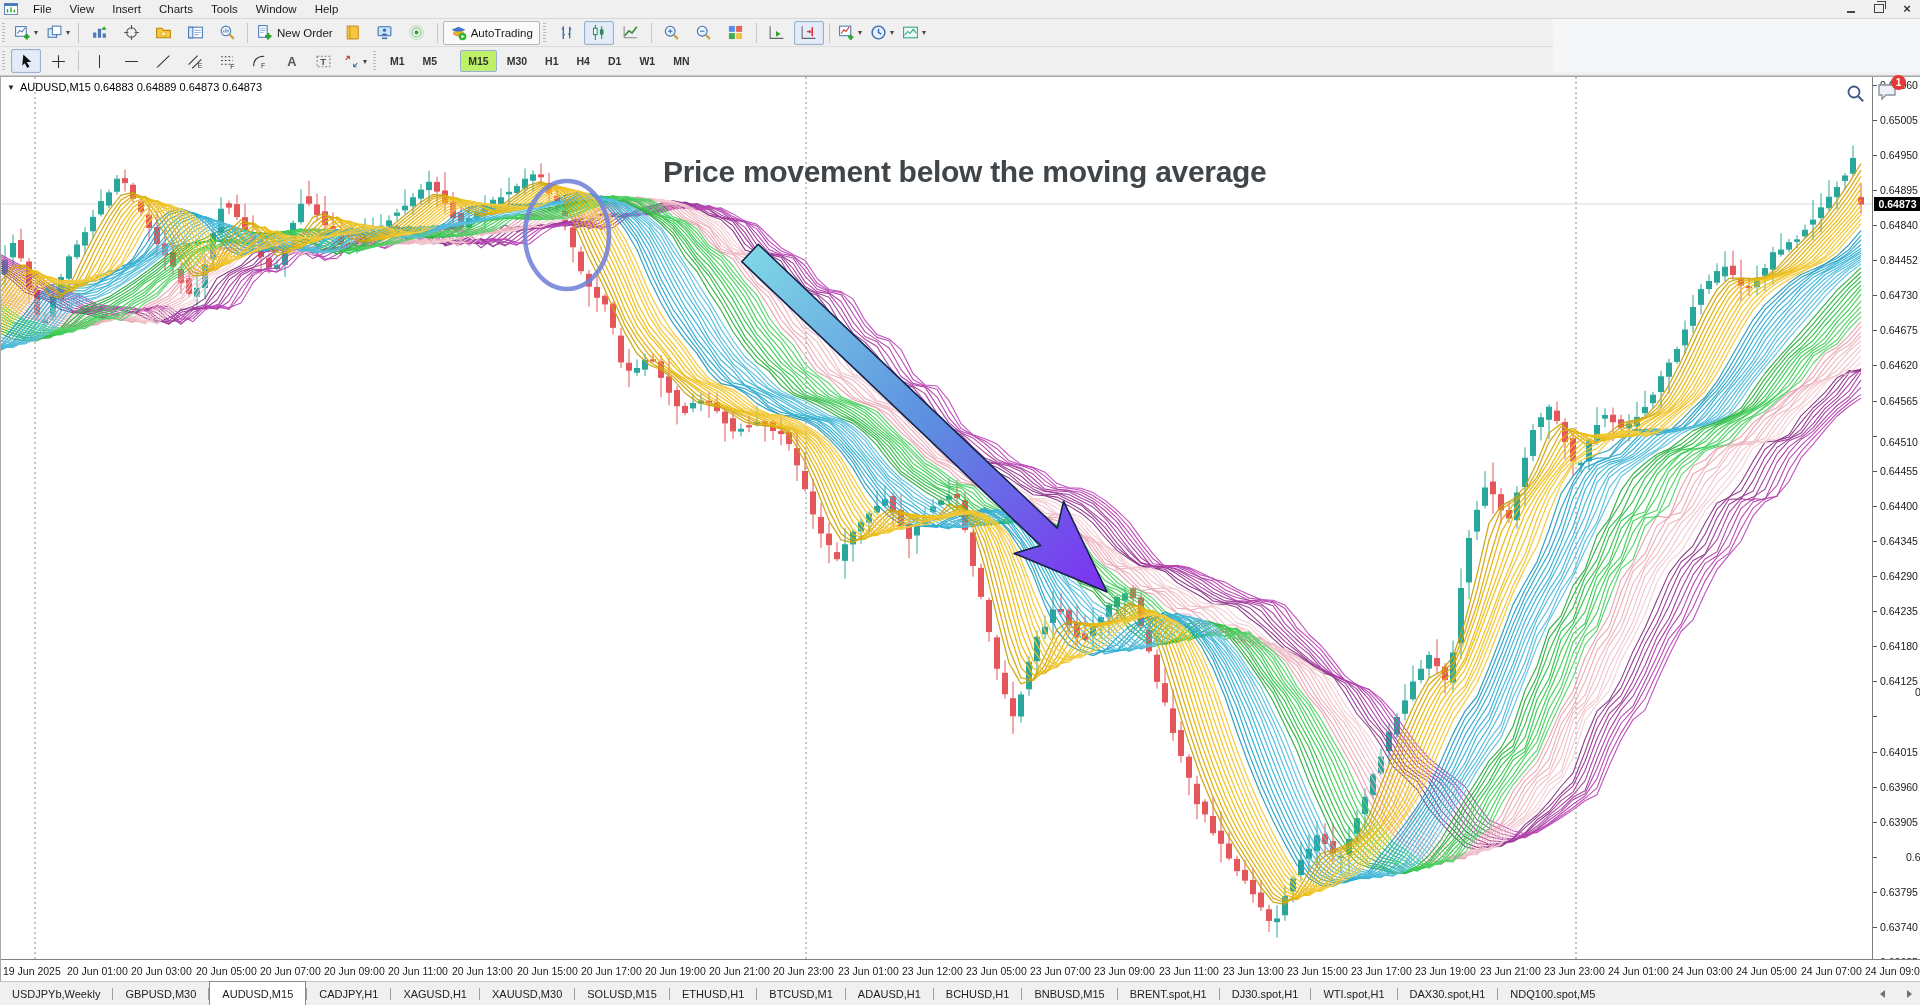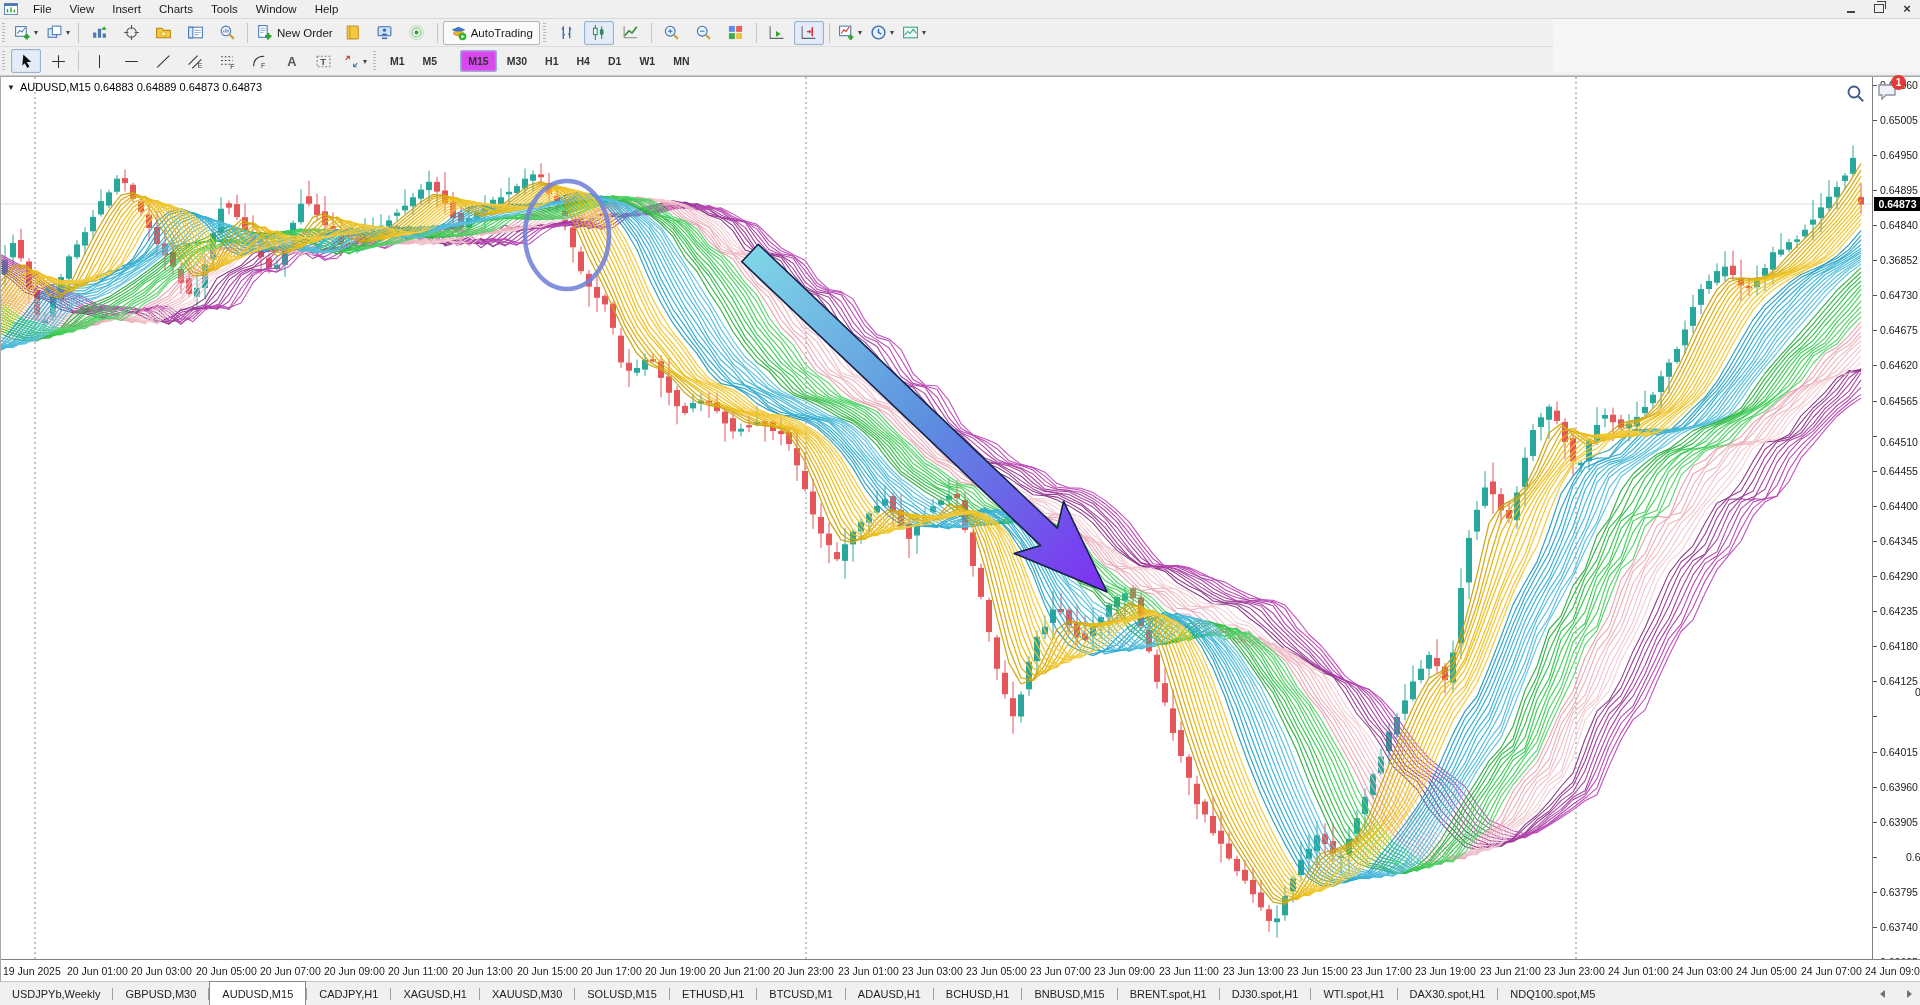--- a/index.html
+++ b/index.html
@@ -26,21 +26,21 @@
   .tsep{width:1px;height:20px;background:#c6c6c6;margin:0 4px;}
   .tbtn{height:22px;min-width:24px;display:flex;align-items:center;justify-content:center;
         padding:0 2px;margin:0 1px;border:1px solid transparent;border-radius:2px;cursor:default;}
   .tbtn.active{border-color:#9ab0cf;background:#e4ecf9;box-shadow:inset 0 0 2px #c2d0e6;}
   .tbtn.framed{border-color:#b5b5b5;background:#fafafa;padding:0 6px;}
   .tbtn .lbl{font-size:11.5px;color:#1a1a1a;margin-left:4px;white-space:nowrap;}
   .tbtn .caret{font-size:8px;color:#444;margin-left:3px;}
   .tbtn svg{display:block;}
   .tfbtn{height:20px;padding:0 7px;margin:0 1px;font-size:10.5px;font-weight:bold;color:#333;
          display:flex;align-items:center;border:1px solid transparent;border-radius:2px;cursor:default;}
-  .tfbtn.active{border-color:#9ab0cf;background:#d946ef;box-shadow:inset 0 0 2px #c2d0e6;margin-left:14px;}
+  .tfbtn.active{border-color:#9ab0cf;background:#bef264;box-shadow:inset 0 0 2px #c2d0e6;margin-left:14px;}
   
   .chartwin{position:absolute;left:0;top:76px;width:1920px;height:905px;background:#fff;
             border-top:1px solid #a8a8a8;border-left:1px solid #a8a8a8;box-sizing:border-box;}
   #plot{position:absolute;left:0;top:0;}
   .symbol-line{position:absolute;left:6px;top:4px;font-size:11px;color:#000;display:flex;align-items:center;gap:5px;z-index:5;}
   .symbol-line .tri{font-size:8px;color:#222;}
   .big-annotation{position:absolute;left:662px;top:78px;font-size:30px;font-weight:bold;
                   color:#3f4549;letter-spacing:-0.3px;white-space:nowrap;z-index:6;}
   
   .price-axis{position:absolute;left:1871px;top:0;width:49px;height:882px;background:#fff;
@@ -968,33 +968,34 @@
         <polyline points="0,248.5 12,234.3 24,218.7 36,204.4 48,199.6 60,204.6 72,206.5 84,203.7 96,201.0 108,195.3 120,179.2 132,155.5 144,138.2 156,129.4 168,127.7 180,132.4 192,144.9 204,163.7 216,179.4 228,185.0 240,180.7 252,173.9 264,167.2 276,160.5 288,159.0 300,159.7 312,163.3 324,160.4 336,157.0 348,154.2 360,149.6 372,149.3 384,152.7 396,157.4 408,157.9 420,153.5 432,144.5 444,134.7 456,127.5 468,124.8 480,126.1 492,127.8 504,129.6 516,131.6 528,131.0 540,125.7 552,117.0 564,112.9 576,113.7 588,120.9 600,135.5 612,153.7 624,176.0 636,204.4 648,232.0 660,252.9 672,266.7 684,281.6 696,298.4 708,306.3 720,311.1 732,318.5 744,328.5 756,335.5 768,337.4 780,340.9 792,346.2 804,351.1 816,359.6 828,373.3 840,392.1 852,414.8 864,433.2 876,447.2 888,453.3 900,451.7 912,448.5 924,443.5 936,439.9 948,437.2 960,435.4 972,434.9 984,440.3 996,449.0 1008,469.5 1020,499.7 1032,536.7 1044,565.7 1056,580.2 1068,582.9 1080,577.4 1092,568.1 1104,555.0 1116,547.0 1128,543.3 1140,539.8 1152,537.0 1164,538.4 1176,547.3 1188,565.9 1200,592.5 1212,626.8 1224,662.8 1236,695.2 1248,724.1 1260,749.7 1272,772.3 1284,791.5 1296,806.7 1308,813.8 1320,814.3 1332,807.2 1344,798.0 1356,789.0 1368,775.2 1380,761.4 1392,747.1 1404,730.6 1416,708.3 1428,678.6 1440,651.2 1452,626.9 1464,612.7 1476,589.7 1488,558.8 1500,526.3 1512,499.4 1524,477.8 1536,442.0 1548,414.4 1560,395.5 1572,383.6 1584,374.3 1596,366.0 1608,358.8 1620,354.4 1632,355.5 1644,358.6 1656,353.5 1668,342.0 1680,331.3 1692,320.9 1704,304.2 1716,281.3 1728,259.2 1740,237.7 1752,221.8 1764,211.6 1776,203.5 1788,197.7 1800,192.2 1812,187.8 1824,179.2 1836,165.2 1848,151.4 1860,137.8 " fill="none" stroke="hsl(47,86%,57%)" stroke-width="1.3" stroke-linejoin="round" opacity="0.95"></polyline>
         <polyline points="0,253.2 12,239.0 24,223.9 36,207.3 48,202.6 60,206.3 72,205.5 84,202.4 96,198.2 108,197.7 120,186.7 132,163.7 144,143.8 156,131.9 168,128.7 180,132.2 192,141.6 204,156.8 216,175.4 228,183.3 240,180.2 252,174.7 264,169.3 276,163.9 288,159.7 300,160.4 312,162.1 324,160.6 336,158.4 348,155.6 360,152.4 372,149.4 384,149.9 396,155.9 408,157.1 420,154.4 432,147.7 444,138.0 456,129.5 468,125.3 480,126.8 492,127.6 504,128.6 516,129.9 528,131.4 540,128.2 552,119.9 564,114.5 576,113.6 588,118.2 600,130.5 612,148.2 624,169.0 636,196.3 648,223.7 660,246.4 672,259.7 684,275.3 696,292.8 708,305.0 720,309.1 732,315.1 744,324.9 756,333.2 768,337.8 780,339.4 792,343.7 804,349.5 816,357.8 828,369.1 840,385.5 852,407.1 864,426.7 876,441.9 888,451.4 900,452.3 912,448.8 924,445.2 936,440.7 948,438.5 960,437.3 972,434.6 984,438.8 996,447.0 1008,463.1 1020,489.0 1032,524.8 1044,553.9 1056,572.1 1068,581.2 1080,580.7 1092,572.5 1104,560.8 1116,550.2 1128,544.0 1140,539.2 1152,536.5 1164,539.3 1176,546.2 1188,561.0 1200,583.7 1212,613.7 1224,650.7 1236,684.5 1248,714.6 1260,741.0 1272,764.4 1284,785.1 1296,802.6 1308,811.6 1320,812.5 1332,807.8 1344,800.4 1356,793.2 1368,779.4 1380,766.2 1392,752.4 1404,736.5 1416,716.0 1428,688.6 1440,660.5 1452,634.3 1464,618.5 1476,597.5 1488,567.6 1500,538.0 1512,508.9 1524,484.6 1536,453.3 1548,422.5 1560,403.7 1572,385.6 1584,376.9 1596,371.4 1608,361.3 1620,353.6 1632,354.1 1644,359.3 1656,356.2 1668,344.9 1680,333.9 1692,324.7 1704,309.8 1716,289.0 1728,266.9 1740,245.1 1752,227.2 1764,215.0 1776,205.9 1788,199.5 1800,194.6 1812,189.2 1824,181.4 1836,170.0 1848,156.3 1860,142.2 " fill="none" stroke="hsl(47,86%,59%)" stroke-width="1.3" stroke-linejoin="round" opacity="0.95"></polyline>
         <polyline points="0,257.8 12,243.7 24,229.1 36,212.9 48,205.3 60,205.8 72,204.5 84,202.9 96,201.2 108,197.2 120,189.0 132,171.9 144,149.5 156,136.0 168,131.2 180,131.9 192,138.2 204,150.7 216,170.3 228,179.3 240,179.7 252,175.5 264,171.3 276,167.1 288,163.0 300,161.5 312,160.5 324,159.4 336,158.4 348,157.0 360,155.1 372,150.8 384,150.7 396,153.0 408,156.0 420,155.3 432,150.9 444,141.2 456,131.5 468,127.3 480,127.2 492,127.4 504,127.7 516,129.3 528,130.7 540,128.7 552,122.8 564,116.1 576,113.6 588,117.0 600,127.6 612,143.5 624,161.9 636,186.4 648,214.9 660,237.4 672,255.5 684,270.5 696,287.3 708,301.7 720,308.4 732,312.6 744,320.8 756,331.4 768,337.1 780,338.1 792,341.6 804,348.0 816,355.2 828,365.1 840,380.8 852,400.7 864,420.6 876,436.5 888,447.2 900,450.7 912,449.3 924,447.6 936,443.9 948,440.4 960,436.6 972,433.1 984,437.4 996,445.7 1008,458.0 1020,482.6 1032,513.8 1044,542.1 1056,565.4 1068,579.5 1080,579.0 1092,574.3 1104,567.4 1116,554.1 1128,544.7 1140,540.0 1152,537.5 1164,539.7 1176,545.0 1188,556.3 1200,575.5 1212,604.1 1224,638.6 1236,673.3 1248,704.1 1260,731.7 1272,756.4 1284,778.7 1296,797.8 1308,807.6 1320,810.6 1332,809.0 1344,803.2 1356,796.4 1368,785.0 1380,771.2 1392,756.8 1404,739.3 1416,721.8 1428,698.4 1440,669.8 1452,643.2 1464,624.6 1476,606.0 1488,578.4 1500,546.7 1512,516.1 1524,490.8 1536,469.0 1548,435.8 1560,407.5 1572,387.7 1584,381.3 1596,376.7 1608,363.8 1620,355.1 1632,356.0 1644,356.2 1656,355.3 1668,350.1 1680,338.4 1692,326.6 1704,314.2 1716,296.1 1728,274.0 1740,252.2 1752,233.1 1764,219.5 1776,210.0 1788,202.4 1800,195.8 1812,189.3 1824,184.1 1836,174.9 1848,160.7 1860,146.5 " fill="none" stroke="hsl(47,86%,60%)" stroke-width="1.3" stroke-linejoin="round" opacity="0.95"></polyline>
         <ellipse cx="566" cy="158" rx="42" ry="54" fill="none" stroke="#7282d8" stroke-width="4.5" opacity="0.88"></ellipse>
         <polygon points="740.7,184.7 757.3,167.3 1056.3,451.2 1062.6,424.2 1106.0,515.0 1013.0,476.4 1039.7,468.6" fill="url(#ag)" stroke="#15224a" stroke-width="1.6" stroke-linejoin="round"></polygon>
       </svg>
     <div class="symbol-line">
       <span class="tri">▼</span>
       <span>AUDUSD,M15  0.64883 0.64889 0.64873 0.64873</span>
     </div>
+    <div class="big-annotation">Price movement below the moving average</div>
     <div class="price-axis" id="price-axis">
         <span class="pa-tick" style="top: 8px;"></span>
         <span class="pa-label" style="top: 2px;">0.65060</span>
         <span class="pa-tick" style="top: 43px;"></span>
         <span class="pa-label" style="top: 37px;">0.65005</span>
         <span class="pa-tick" style="top: 78px;"></span>
         <span class="pa-label" style="top: 72px;">0.64950</span>
         <span class="pa-tick" style="top: 113px;"></span>
         <span class="pa-label" style="top: 107px;">0.64895</span>
         <span class="pa-tick" style="top: 148px;"></span>
         <span class="pa-label" style="top: 142px;">0.64840</span>
         <span class="pa-tick" style="top: 183px;"></span>
-        <span class="pa-label" style="top: 177px;">0.36852</span>
+        <span class="pa-label" style="top: 177px;">0.84452</span>
         <span class="pa-tick" style="top: 218px;"></span>
         <span class="pa-label" style="top: 212px;">0.64730</span>
         <span class="pa-tick" style="top: 253px;"></span>
         <span class="pa-label" style="top: 247px;">0.64675</span>
         <span class="pa-tick" style="top: 288px;"></span>
         <span class="pa-label" style="top: 282px;">0.64620</span>
         <span class="pa-tick" style="top: 324px;"></span>
         <span class="pa-label" style="top: 318px;">0.64565</span>
         <span class="pa-tick" style="top: 359px;"></span>
         <span class="pa-label" style="top: 359px;">0.64510</span>
@@ -1038,21 +1039,21 @@
         <span class="ta-label" style="left: 259px;">20 Jun 07:00</span>
         <span class="ta-label" style="left: 323px;">20 Jun 09:00</span>
         <span class="ta-label" style="left: 387px;">20 Jun 11:00</span>
         <span class="ta-label" style="left: 451px;">20 Jun 13:00</span>
         <span class="ta-label" style="left: 516px;">20 Jun 15:00</span>
         <span class="ta-label" style="left: 580px;">20 Jun 17:00</span>
         <span class="ta-label" style="left: 644px;">20 Jun 19:00</span>
         <span class="ta-label" style="left: 708px;">20 Jun 21:00</span>
         <span class="ta-label" style="left: 772px;">20 Jun 23:00</span>
         <span class="ta-label" style="left: 837px;">23 Jun 01:00</span>
-        <span class="ta-label" style="left: 901px;">23 Jun 03:00</span>
+        <span class="ta-label" style="left: 901px;">23 Jun 12:00</span>
         <span class="ta-label" style="left: 965px;">23 Jun 05:00</span>
         <span class="ta-label" style="left: 1029px;">23 Jun 07:00</span>
         <span class="ta-label" style="left: 1093px;">23 Jun 09:00</span>
         <span class="ta-label" style="left: 1158px;">23 Jun 11:00</span>
         <span class="ta-label" style="left: 1222px;">23 Jun 13:00</span>
         <span class="ta-label" style="left: 1286px;">23 Jun 15:00</span>
         <span class="ta-label" style="left: 1350px;">23 Jun 17:00</span>
         <span class="ta-label" style="left: 1414px;">23 Jun 19:00</span>
         <span class="ta-label" style="left: 1479px;">23 Jun 21:00</span>
         <span class="ta-label" style="left: 1543px;">23 Jun 23:00</span>

